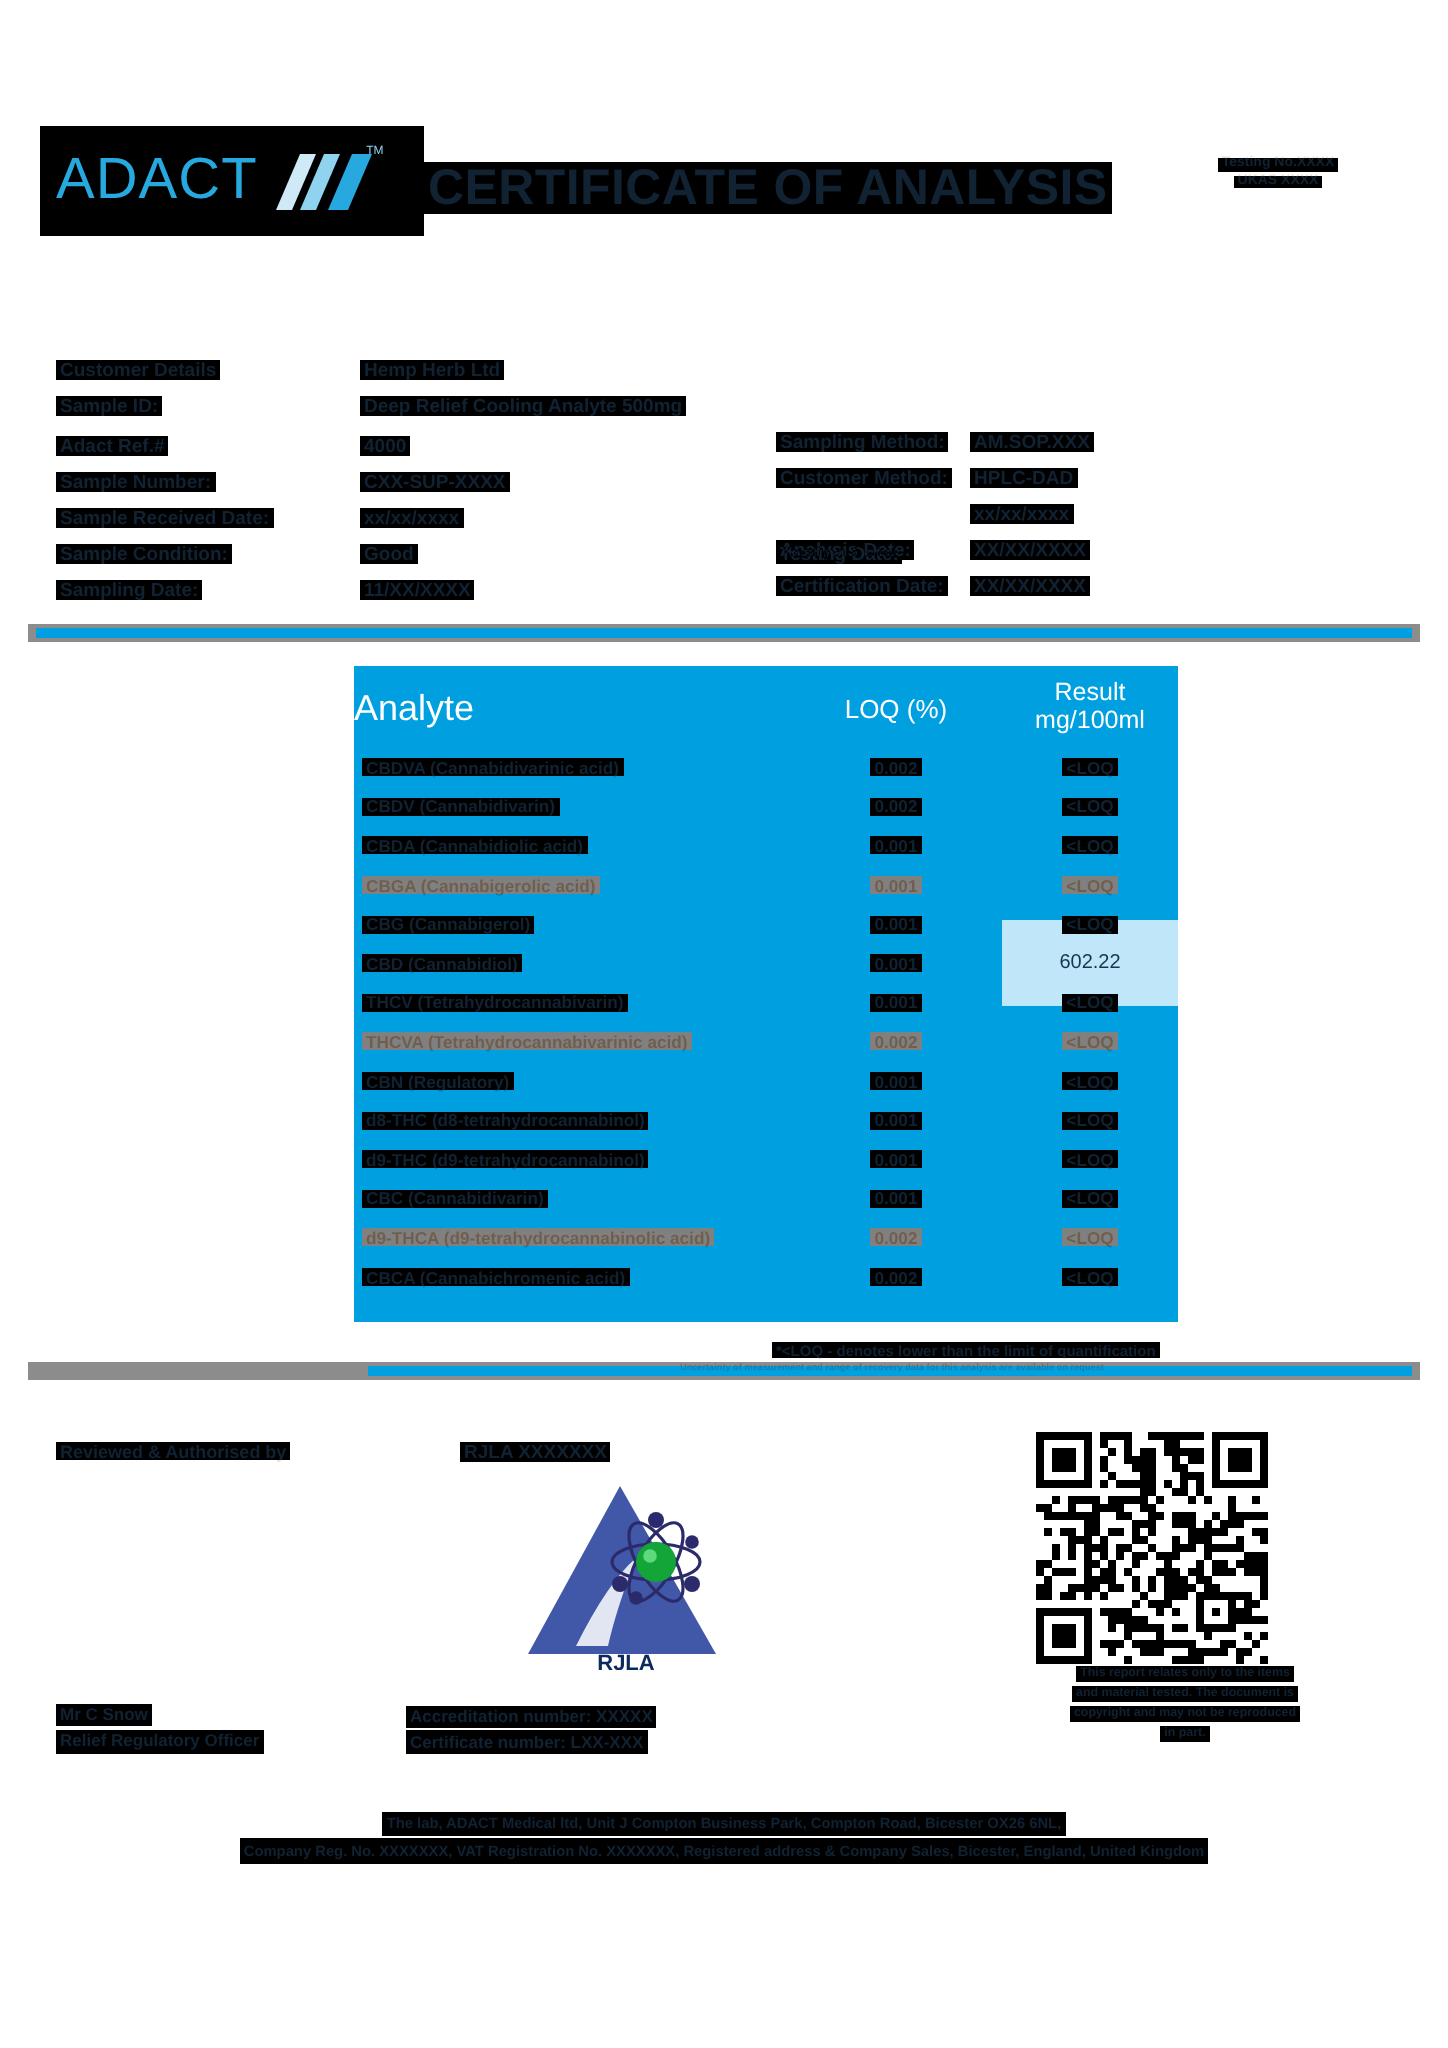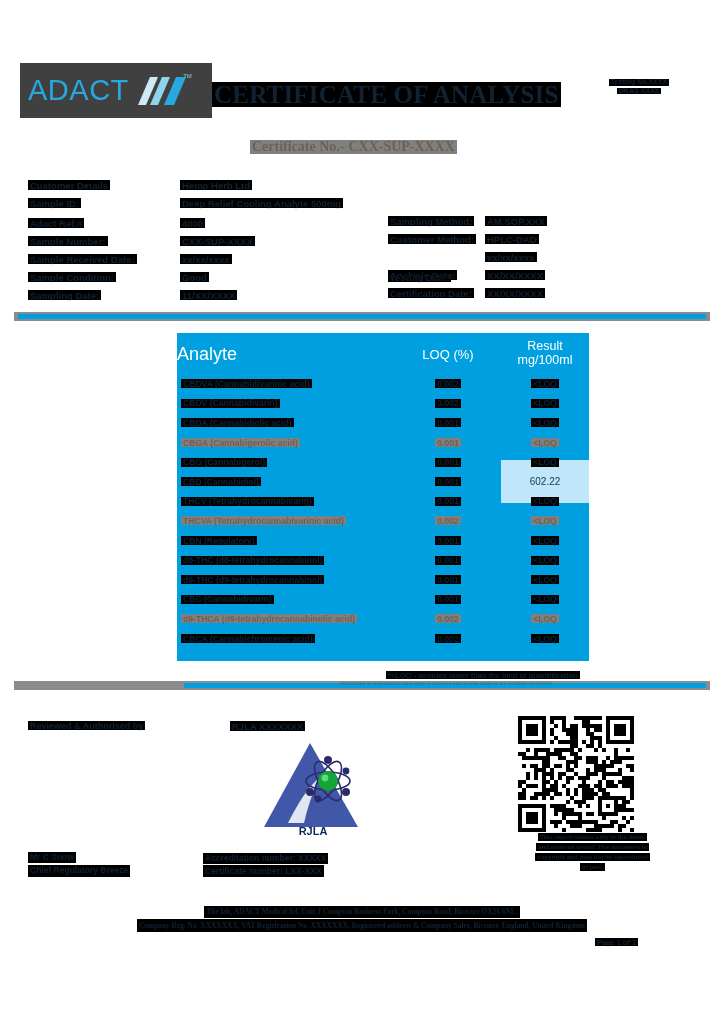--- a/index.html
+++ b/index.html
@@ -3,26 +3,26 @@
 <meta charset="utf-8">
 <style>
   html,body{margin:0;padding:0;background:#ffffff;}
   body{width:724px;height:1024px;position:relative;font-family:"Liberation Sans",sans-serif;overflow:hidden;}
   .page{position:relative;width:724px;height:1024px;background:#fff;}
 
   
   .rd{position:relative;display:inline-block;color:#0d2a5c;font-weight:bold;white-space:nowrap;}
   .rd::after{content:"";position:absolute;left:-2px;right:-2px;top:4%;bottom:6%;background:#000;mix-blend-mode:normal;}
   .rd > span{position:relative;z-index:2;mix-blend-mode:difference;color:#123;}
-  .rd.cy{color:#00a0e0;font-family:Liberation Serif, serif;}
+  .rd.cy{color:#00a0e0;}
   .rd.grey::after{background:#808080;}
   .rd.thin::after{top:10%;bottom:12%;}
 
   
-  .logo-box{position:absolute;left:20px;top:63px;width:192px;height:55px;background:#404040;display:flex;align-items:center;padding-left:8px;box-sizing:border-box;}
+  .logo-box{position:absolute;left:20px;top:63px;width:192px;height:55px;background:#000000;display:flex;align-items:center;padding-left:8px;box-sizing:border-box;}
   .logo-word{font-size:29px;color:#27a8df;letter-spacing:.5px;font-family:"Liberation Sans",sans-serif;font-weight:400;}
   .logo-mark{margin-left:7px;position:relative;width:52px;height:32px;}
   .logo-mark svg{display:block;}
   .logo-tm{position:absolute;right:-4px;top:-2px;font-size:6px;color:#8fd3ef;}
 
   .coa-title{position:absolute;left:214px;top:80px;font-size:25px;letter-spacing:.2px;}
   .ukas-badge{position:absolute;left:600px;top:78px;width:78px;text-align:center;line-height:1.25;font-size:7px;}
 
   .cert-no{position:absolute;left:252px;top:138px;font-size:14px;}
 
@@ -86,24 +86,20 @@
 
   <div class="coa-title">
     <span class="rd cy"><span>CERTIFICATE OF ANALYSIS</span></span>
   </div>
 
   <div class="ukas-badge">
     <div><span class="rd thin"><span>Testing No.XXXX</span></span></div>
     <div><span class="rd thin"><span>UKAS XXXX</span></span></div>
   </div>
 
-  <div class="cert-no">
-    <span class="rd cy grey"><span>Certificate No.-</span></span>
-    <span class="rd cy grey"><span>CXX-SUP-XXXX</span></span>
-  </div>
 
   <div class="info">
     <div class="lbl" style="left:30px;top:4px;"><span class="rd"><span>Customer Details</span></span></div>
     <div class="val" style="left:182px;top:4px;"><span class="rd"><span>Hemp Herb Ltd</span></span></div>
 
     <div class="lbl" style="left:30px;top:22px;"><span class="rd"><span>Sample ID:</span></span></div>
     <div class="val" style="left:182px;top:22px;"><span class="rd"><span>Deep Relief Cooling Analyte 500mg</span></span></div>
 
     <div class="lbl" style="left:30px;top:42px;"><span class="rd"><span>Adact Ref.#</span></span></div>
     <div class="val" style="left:182px;top:42px;"><span class="rd"><span>4000</span></span></div>
@@ -262,21 +258,21 @@
       <circle cx="88" cy="57" r="4" fill="#2b2b6b"></circle>
       <circle cx="52" cy="57" r="4" fill="#2b2b6b"></circle>
       <circle cx="88" cy="36" r="3.4" fill="#2b2b6b"></circle>
       <circle cx="60" cy="64" r="3.4" fill="#2b2b6b"></circle>
       <text x="55" y="100" font-size="11" font-family="Liberation Sans, sans-serif" font-weight="bold" fill="#0d2a5c" text-anchor="middle">RJLA</text>
     </svg>
   </div>
 
   <div class="signer">
     <div><span class="rd"><span>Mr C Snow</span></span></div>
-    <div><span class="rd"><span>Chief Regulatory Breeze</span></span></div>
+    <div><span class="rd"><span>Relief Regulatory Officer</span></span></div>
   </div>
 
   <div class="acc-nums">
     <div><span class="rd"><span>Accreditation number: XXXXX</span></span></div>
     <div><span class="rd"><span>Certificate number: LXX-XXX</span></span></div>
   </div>
 
   <div class="qr">
     <svg id="qrsvg" width="116" height="116" viewBox="0 0 29 29" shape-rendering="crispEdges">
         <rect width="29" height="29" fill="#fff"></rect>
@@ -727,17 +723,14 @@
     <div><span class="rd thin"><span>This report relates only to the items</span></span></div>
     <div><span class="rd thin"><span>and material tested. The document is</span></span></div>
     <div><span class="rd thin"><span>copyright and may not be reproduced</span></span></div>
     <div><span class="rd thin"><span>in part.</span></span></div>
   </div>
 
   <div class="footer">
     <div><span class="rd cy"><span>The lab, ADACT Medical ltd, Unit J Compton Business Park, Compton Road, Bicester OX26 6NL,</span></span></div>
     <div><span class="rd cy"><span>Company Reg. No. XXXXXXX, VAT Registration No. XXXXXXX, Registered address &amp; Company Sales, Bicester, England, United Kingdom</span></span></div>
   </div>
-  <div class="pageno">
-    <span class="rd"><span>Page 1 of 1</span></span>
-  </div>
 
 </div>
 
 </body></html>

